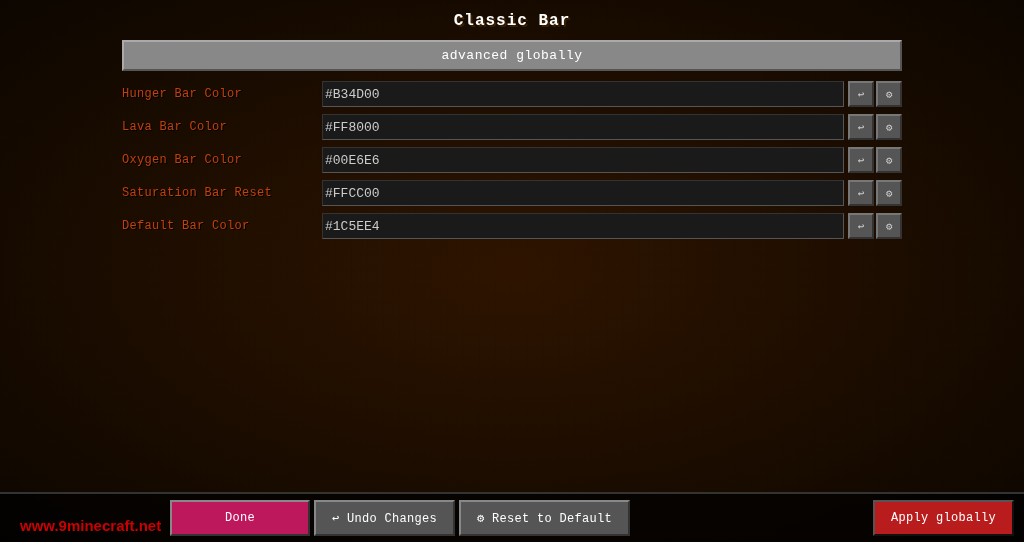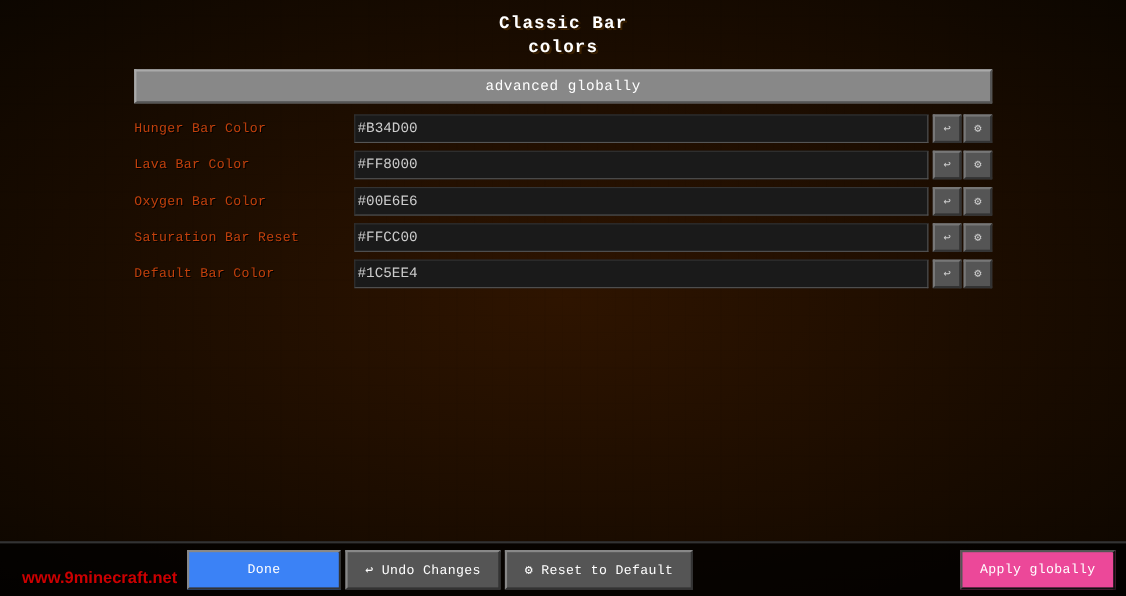--- a/index.html
+++ b/index.html
@@ -185,41 +185,40 @@
       color: #ffffff;
       font-family: 'Courier New', Courier, monospace;
       font-size: 12px;
       cursor: pointer;
       padding: 0 16px;
       letter-spacing: 0.3px;
       white-space: nowrap;
     }
 
     .bottom-btn.done-btn {
-      background: #3b82f6;
+      background: #be185d;
       min-width: 140px;
       margin-left: 160px;
     }
 
     .bottom-btn.apply-btn {
-      background: #ec4899;
+      background: #b91c1c;
       border-color: #555555;
       border-bottom-color: #111;
       border-right-color: #111;
       margin-left: auto;
     }
   </style>
 </head>
 <body>
 
 <div class="screen">
 
   <div class="title-area">
     <div class="title">Classic Bar</div>
-    <div class="title">colors</div>
   </div>
 
   <div class="content-panel">
 
     <button class="advanced-options-btn">advanced globally</button>
 
     <div id="color-rows-container">
         <div class="color-row">
       <label class="color-label">Hunger Bar Color</label>
       <div class="color-input-wrapper">

